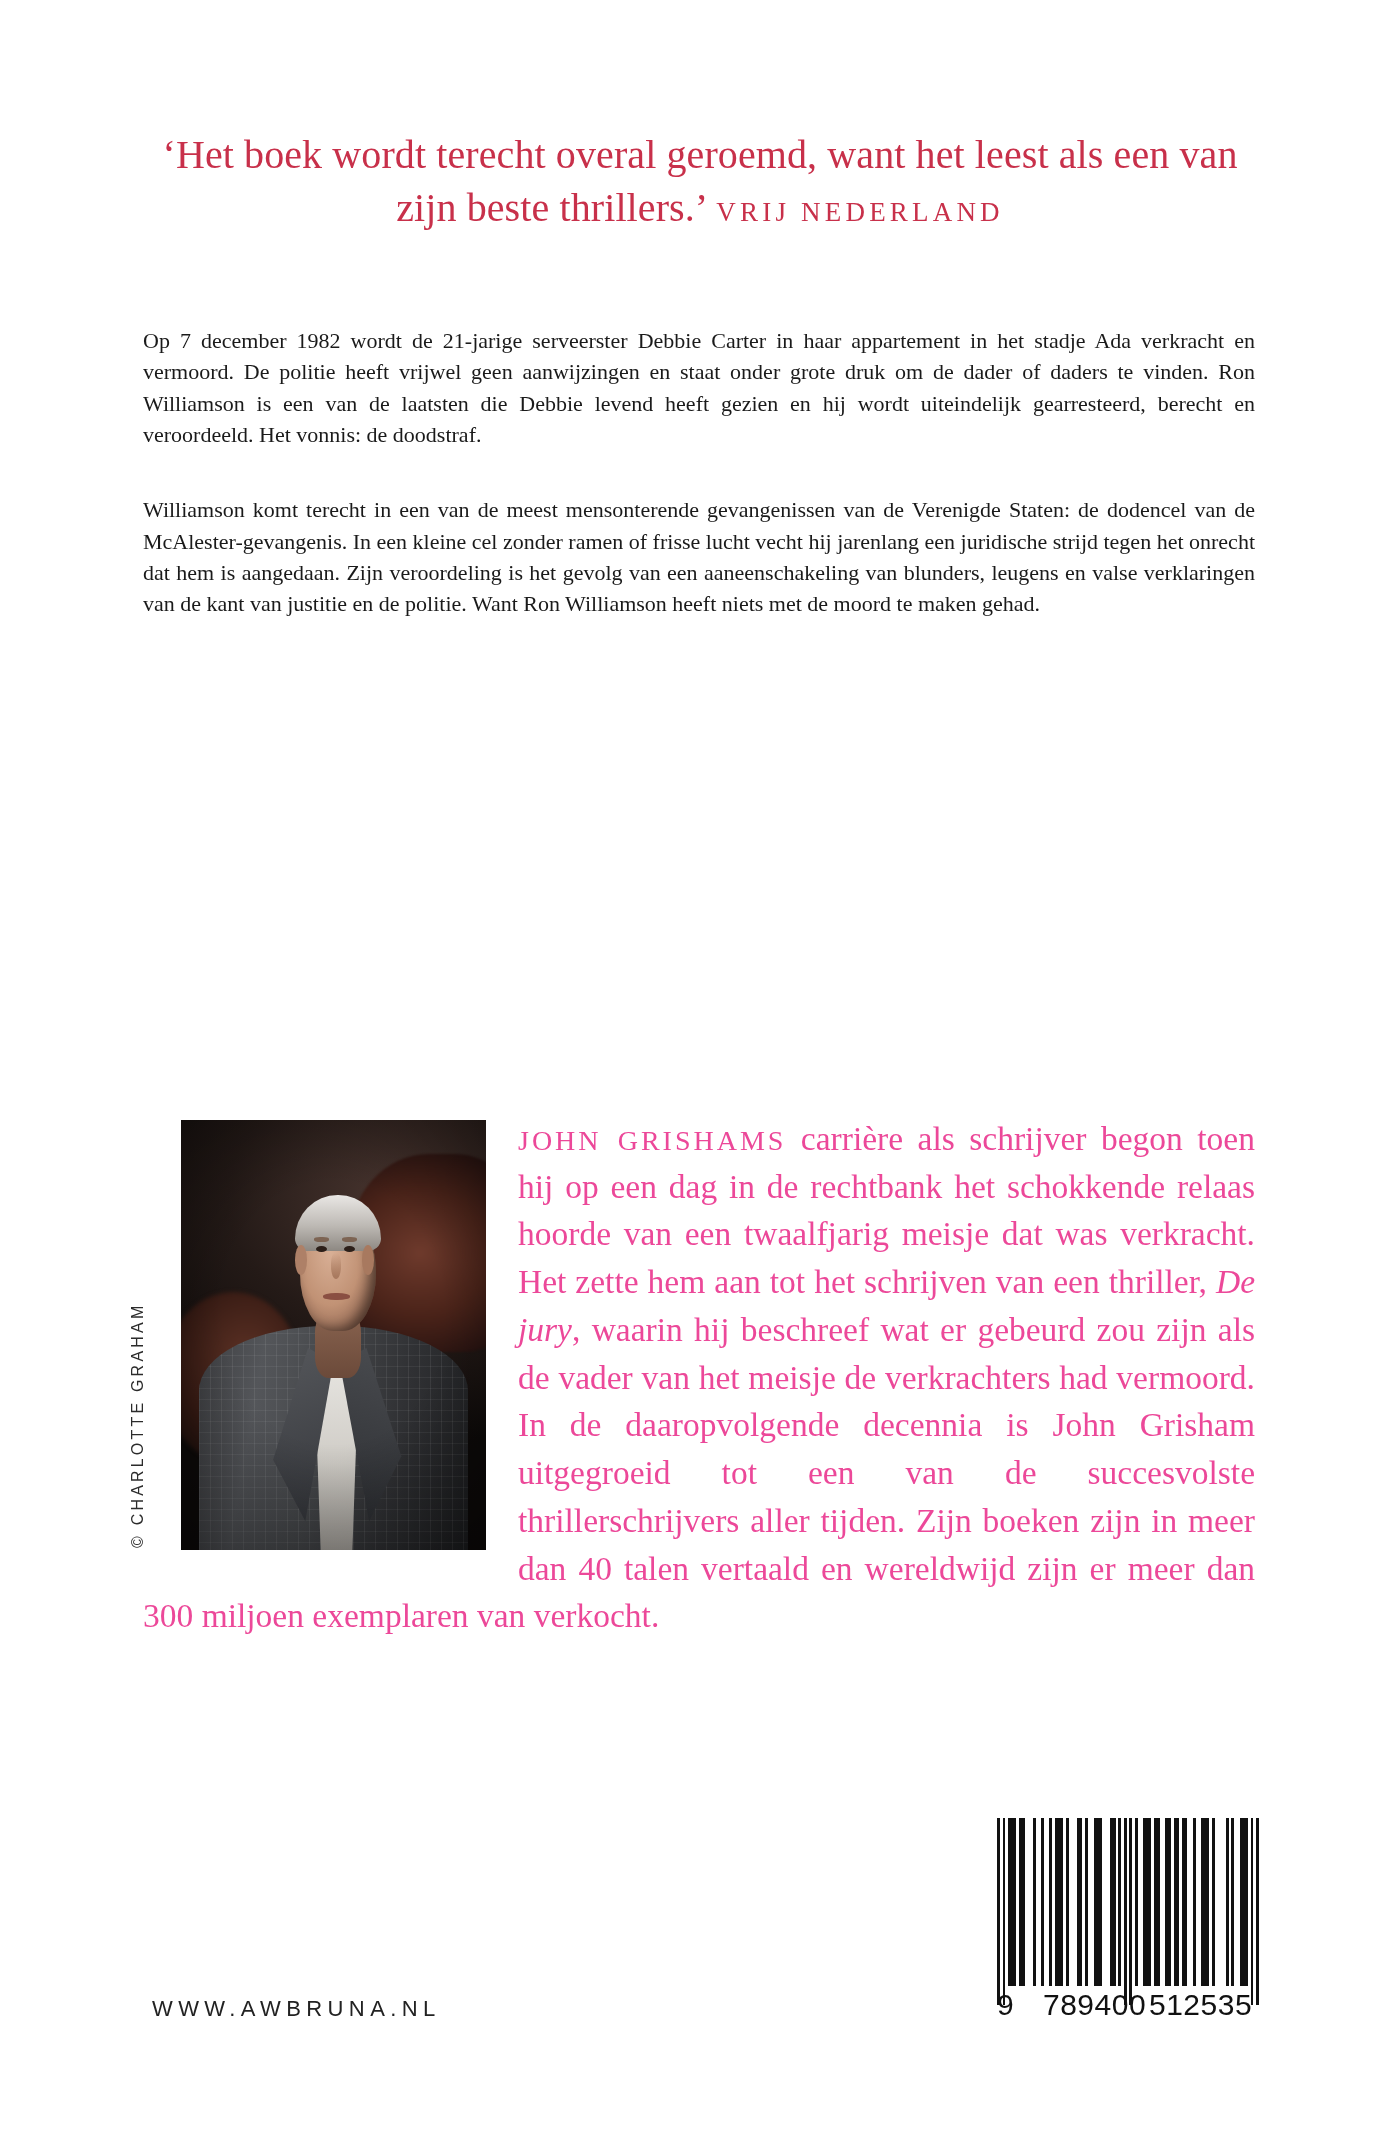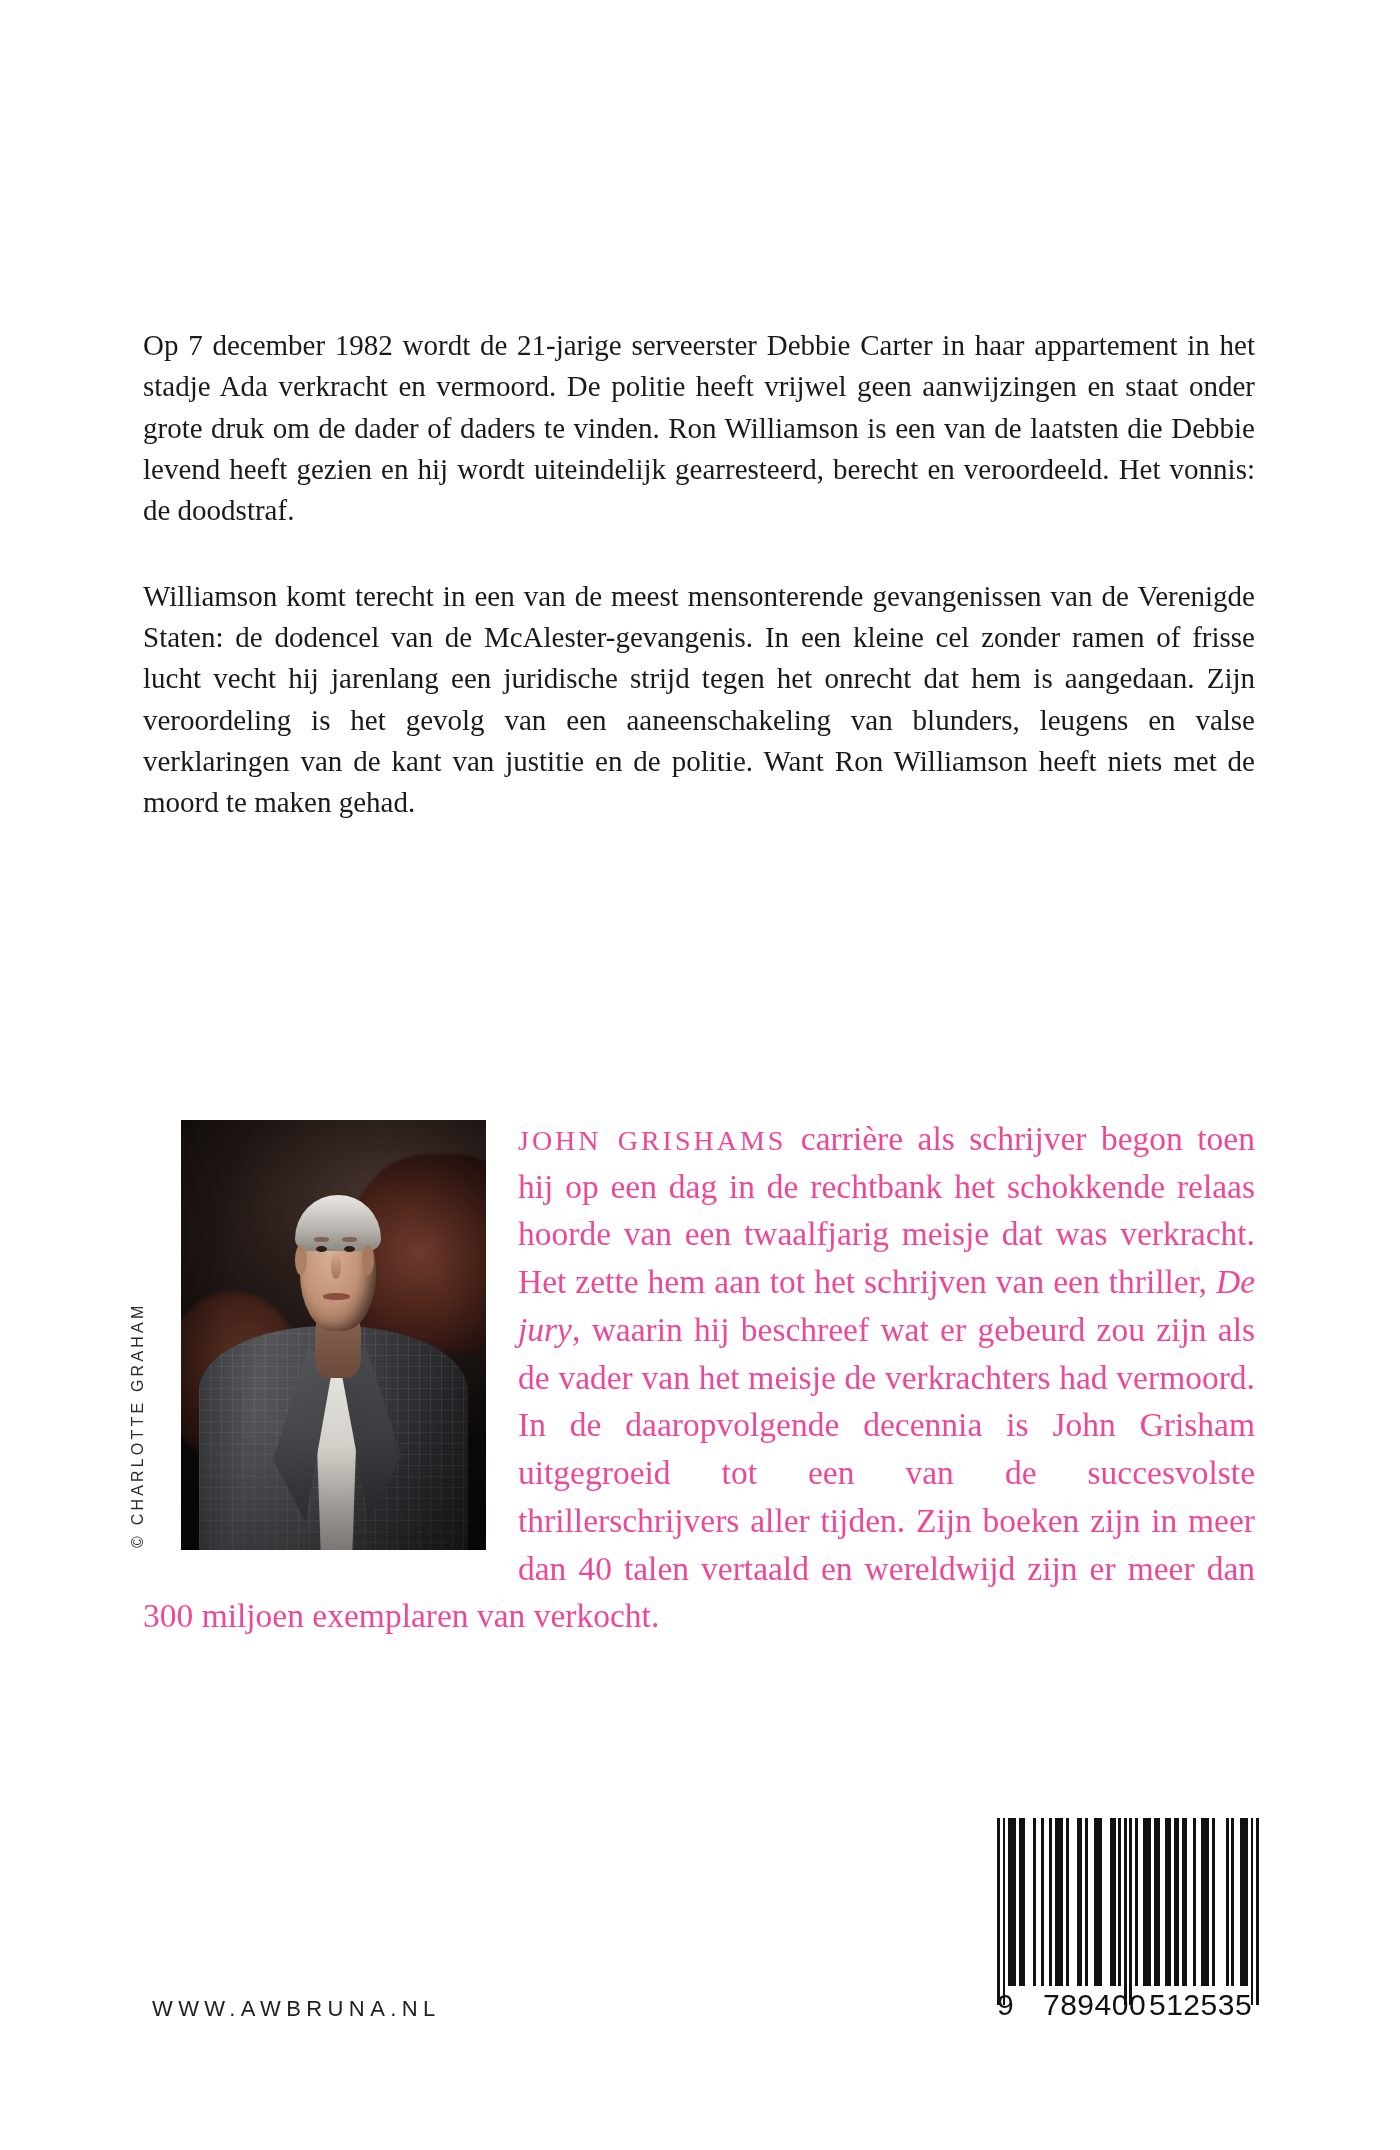--- a/index.html
+++ b/index.html
@@ -49,21 +49,21 @@
   }
 
   
   .body-col {
     position: absolute;
     left: 143px;
     top: 325px;
     width: 1112px;
   }
   .para {
-    font-size: 29px;
+    font-size: 22px;
     line-height: 1.425;
     text-align: justify;
     color: #1a1a1a;
     margin: 0 0 44px 0;
     hyphens: manual;
   }
   .para.tight { margin-bottom: 0; }
 
   
   .author-section {
@@ -263,20 +263,23 @@
   .barcode-digits span { position: absolute; top: 0; }
   .bd-lead  { left: 0px; }
   .bd-left  { left: 46px; }
   .bd-right { left: 152px; }
 </style>
 </head>
 <body>
 
 <div class="page">
 
+  <div class="quote-block">
+    <span class="quote-text">‘Het boek wordt terecht overal geroemd, want het leest als een van zijn beste thrillers.’</span><span class="quote-source">VRIJ NEDERLAND</span>
+  </div>
 
   <div class="body-col">
     <p class="para">Op 7 december 1982 wordt de 21-jarige serveerster Debbie Carter in haar appartement in het stadje Ada verkracht en vermoord. De politie heeft vrijwel geen aanwijzingen en staat onder grote druk om de dader of daders te vinden. Ron Williamson is een van de laatsten die Debbie levend heeft gezien en hij wordt uiteindelijk gearresteerd, berecht en veroordeeld. Het vonnis: de doodstraf.</p>
     <p class="para tight">Williamson komt terecht in een van de meest mensonterende gevangenissen van de Verenigde Staten: de dodencel van de McAlester-gevangenis. In een kleine cel zonder ramen of frisse lucht vecht hij jarenlang een juridische strijd tegen het onrecht dat hem is aangedaan. Zijn veroordeling is het gevolg van een aaneenschakeling van blunders, leugens en valse verklaringen van de kant van justitie en de politie. Want Ron Williamson heeft niets met de moord te maken gehad.</p>
   </div>
 
   <div class="author-section">
 
     <div class="author-photo-wrap">
       <div class="author-photo">

